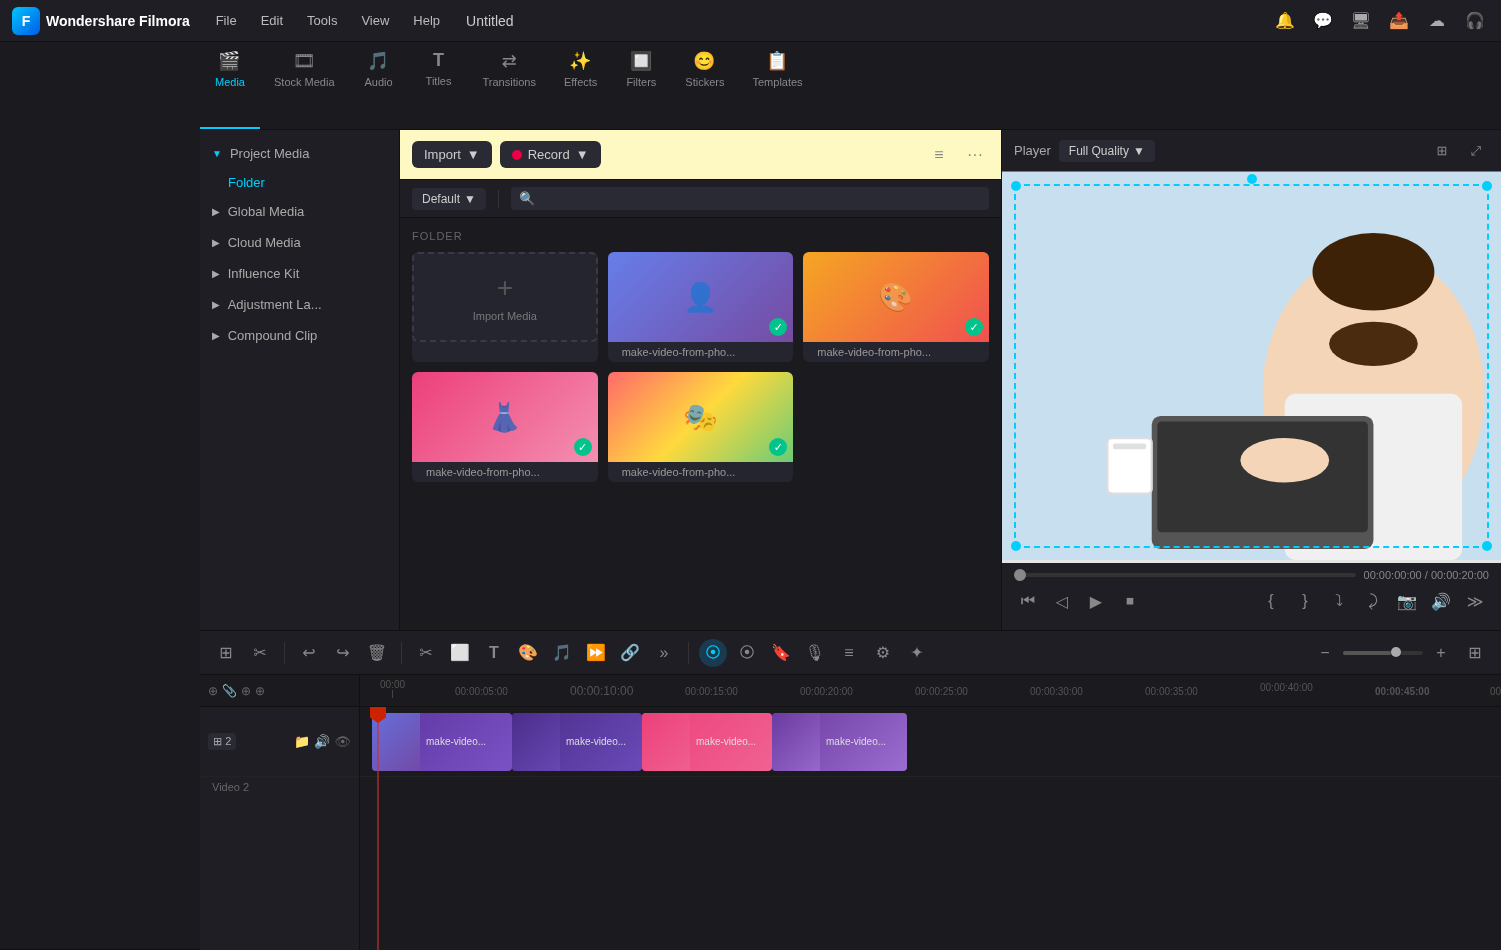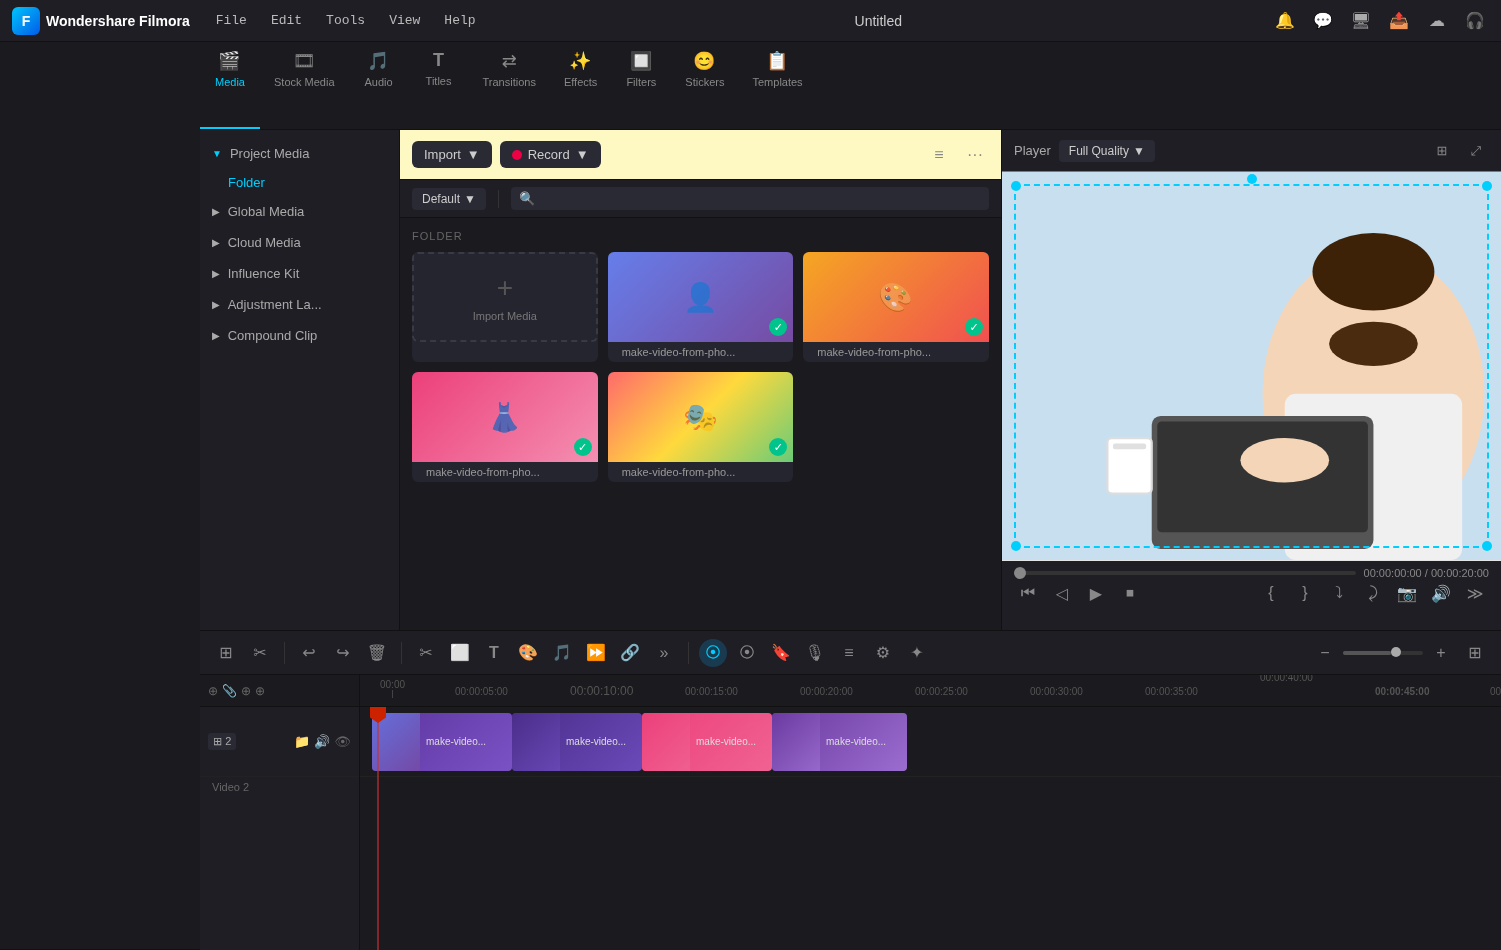--- a/index.html
+++ b/index.html
@@ -3,22 +3,22 @@
   <meta charset="utf-8">
   <style>
     * { box-sizing: border-box; margin: 0; padding: 0; }
     body { background: #1a1a1f; color: #ccc; font-family: -apple-system, BlinkMacSystemFont, 'Segoe UI', sans-serif; font-size: 13px; width: 1501px; height: 950px; overflow: hidden; display: flex; flex-direction: column; }
 
     
     .title-bar { height: 42px; background: #1e1e24; display: flex; align-items: center; padding: 0 12px; gap: 16px; border-bottom: 1px solid #111; flex-shrink: 0; }
     .app-logo { display: flex; align-items: center; gap: 6px; font-size: 14px; font-weight: 600; color: #fff; }
     .app-logo-icon { width: 28px; height: 28px; background: linear-gradient(135deg, #00c6fb, #005bea); border-radius: 6px; display: flex; align-items: center; justify-content: center; color: #fff; font-size: 14px; font-weight: bold; }
     .menu-bar { display: flex; gap: 4px; }
-    .menu-item { padding: 4px 10px; color: #bbb; border-radius: 4px; cursor: pointer; font-size: 13px; font-family: Liberation Mono, monospace; }
-    .title-center { flex: 1; text-align: center; color: #ccc; font-size: 14px; }
+    .menu-item { padding: 4px 10px; color: #bbb; border-radius: 4px; cursor: pointer; font-size: 13px; }
+    .title-center { flex: 1; color: #ccc; font-size: 14px; }
     .title-bar-right { display: flex; align-items: center; gap: 10px; }
     .tb-icon { width: 28px; height: 28px; display: flex; align-items: center; justify-content: center; color: #aaa; border-radius: 4px; cursor: pointer; font-size: 16px; }
 
     
     .main-content { display: flex; flex: 1; overflow: hidden; }
 
     
     .left-panel { width: 200px; background: #1e1e24; border-right: 1px solid #111; display: flex; flex-direction: column; flex-shrink: 0; }
 
     
@@ -70,21 +70,21 @@
     .player-header { height: 42px; background: #1e1e24; display: flex; align-items: center; padding: 0 12px; gap: 8px; border-bottom: 1px solid #3b82f6; }
     .player-label { color: #aaa; font-size: 13px; }
     .quality-select { background: #2a2a35; border: none; color: #ccc; padding: 4px 10px; border-radius: 4px; cursor: pointer; font-size: 12px; display: flex; align-items: center; gap: 4px; }
     .player-header-right { margin-left: auto; display: flex; gap: 8px; align-items: center; }
     .ph-icon { width: 26px; height: 26px; display: flex; align-items: center; justify-content: center; color: #888; cursor: pointer; }
 
     
     .preview-canvas { flex: 1; background: #111; position: relative; display: flex; align-items: center; justify-content: center; overflow: hidden; }
 
     
-    .player-controls { height: 70px; background: #1e1e24; display: flex; flex-direction: column; padding: 6px 12px; border-top: 1px solid #e5e5e5; }
+    .player-controls { height: 70px; background: #1e1e24; display: flex; flex-direction: column; padding: 6px 12px; gap: 6px; border-top: 3px solid #e5e5e5; }
     .progress-bar { display: flex; align-items: center; gap: 8px; }
     .progress-track { flex: 1; height: 4px; background: #333; border-radius: 2px; position: relative; cursor: pointer; }
     .progress-fill { width: 0%; height: 100%; background: #555; border-radius: 2px; }
     .progress-thumb { position: absolute; left: 0%; top: -4px; width: 12px; height: 12px; background: #888; border-radius: 50%; }
     .time-display { font-size: 11px; color: #888; white-space: nowrap; }
     .controls-row { display: flex; align-items: center; gap: 6px; }
     .ctrl-btn { width: 28px; height: 28px; display: flex; align-items: center; justify-content: center; color: #888; cursor: pointer; border-radius: 4px; font-size: 16px; border: none; background: none; }
 
     
     .timeline-area { height: 320px; background: #1a1a1f; border-top: 1px solid #111; display: flex; flex-direction: column; flex-shrink: 0; }
@@ -470,21 +470,21 @@
               </div>
               <div style="position:absolute; left:555px; bottom:4px;">
                 <span style="font-size:10px; color:#555;">00:00:25:00</span>
               </div>
               <div style="position:absolute; left:670px; bottom:4px;">
                 <span style="font-size:10px; color:#555;">00:00:30:00</span>
               </div>
               <div style="position:absolute; left:785px; bottom:4px;">
                 <span style="font-size:10px; color:#555;">00:00:35:00</span>
               </div>
-              <div style="position:absolute; left:900px; bottom:18px;">
+              <div style="position:absolute; left:900px; bottom:8px;">
                 <span style="font-size:10px; color:#555;">00:00:40:00</span>
               </div>
               <div style="position:absolute; left:1015px; bottom:4px;font-weight:bold;">
                 <span style="font-size:10px; color:#555;">00:00:45:00</span>
               </div>
               <div style="position:absolute; left:1130px; bottom:4px;">
                 <span style="font-size:10px; color:#555;">00:00:50:00</span>
               </div>
             </div>
           </div>

